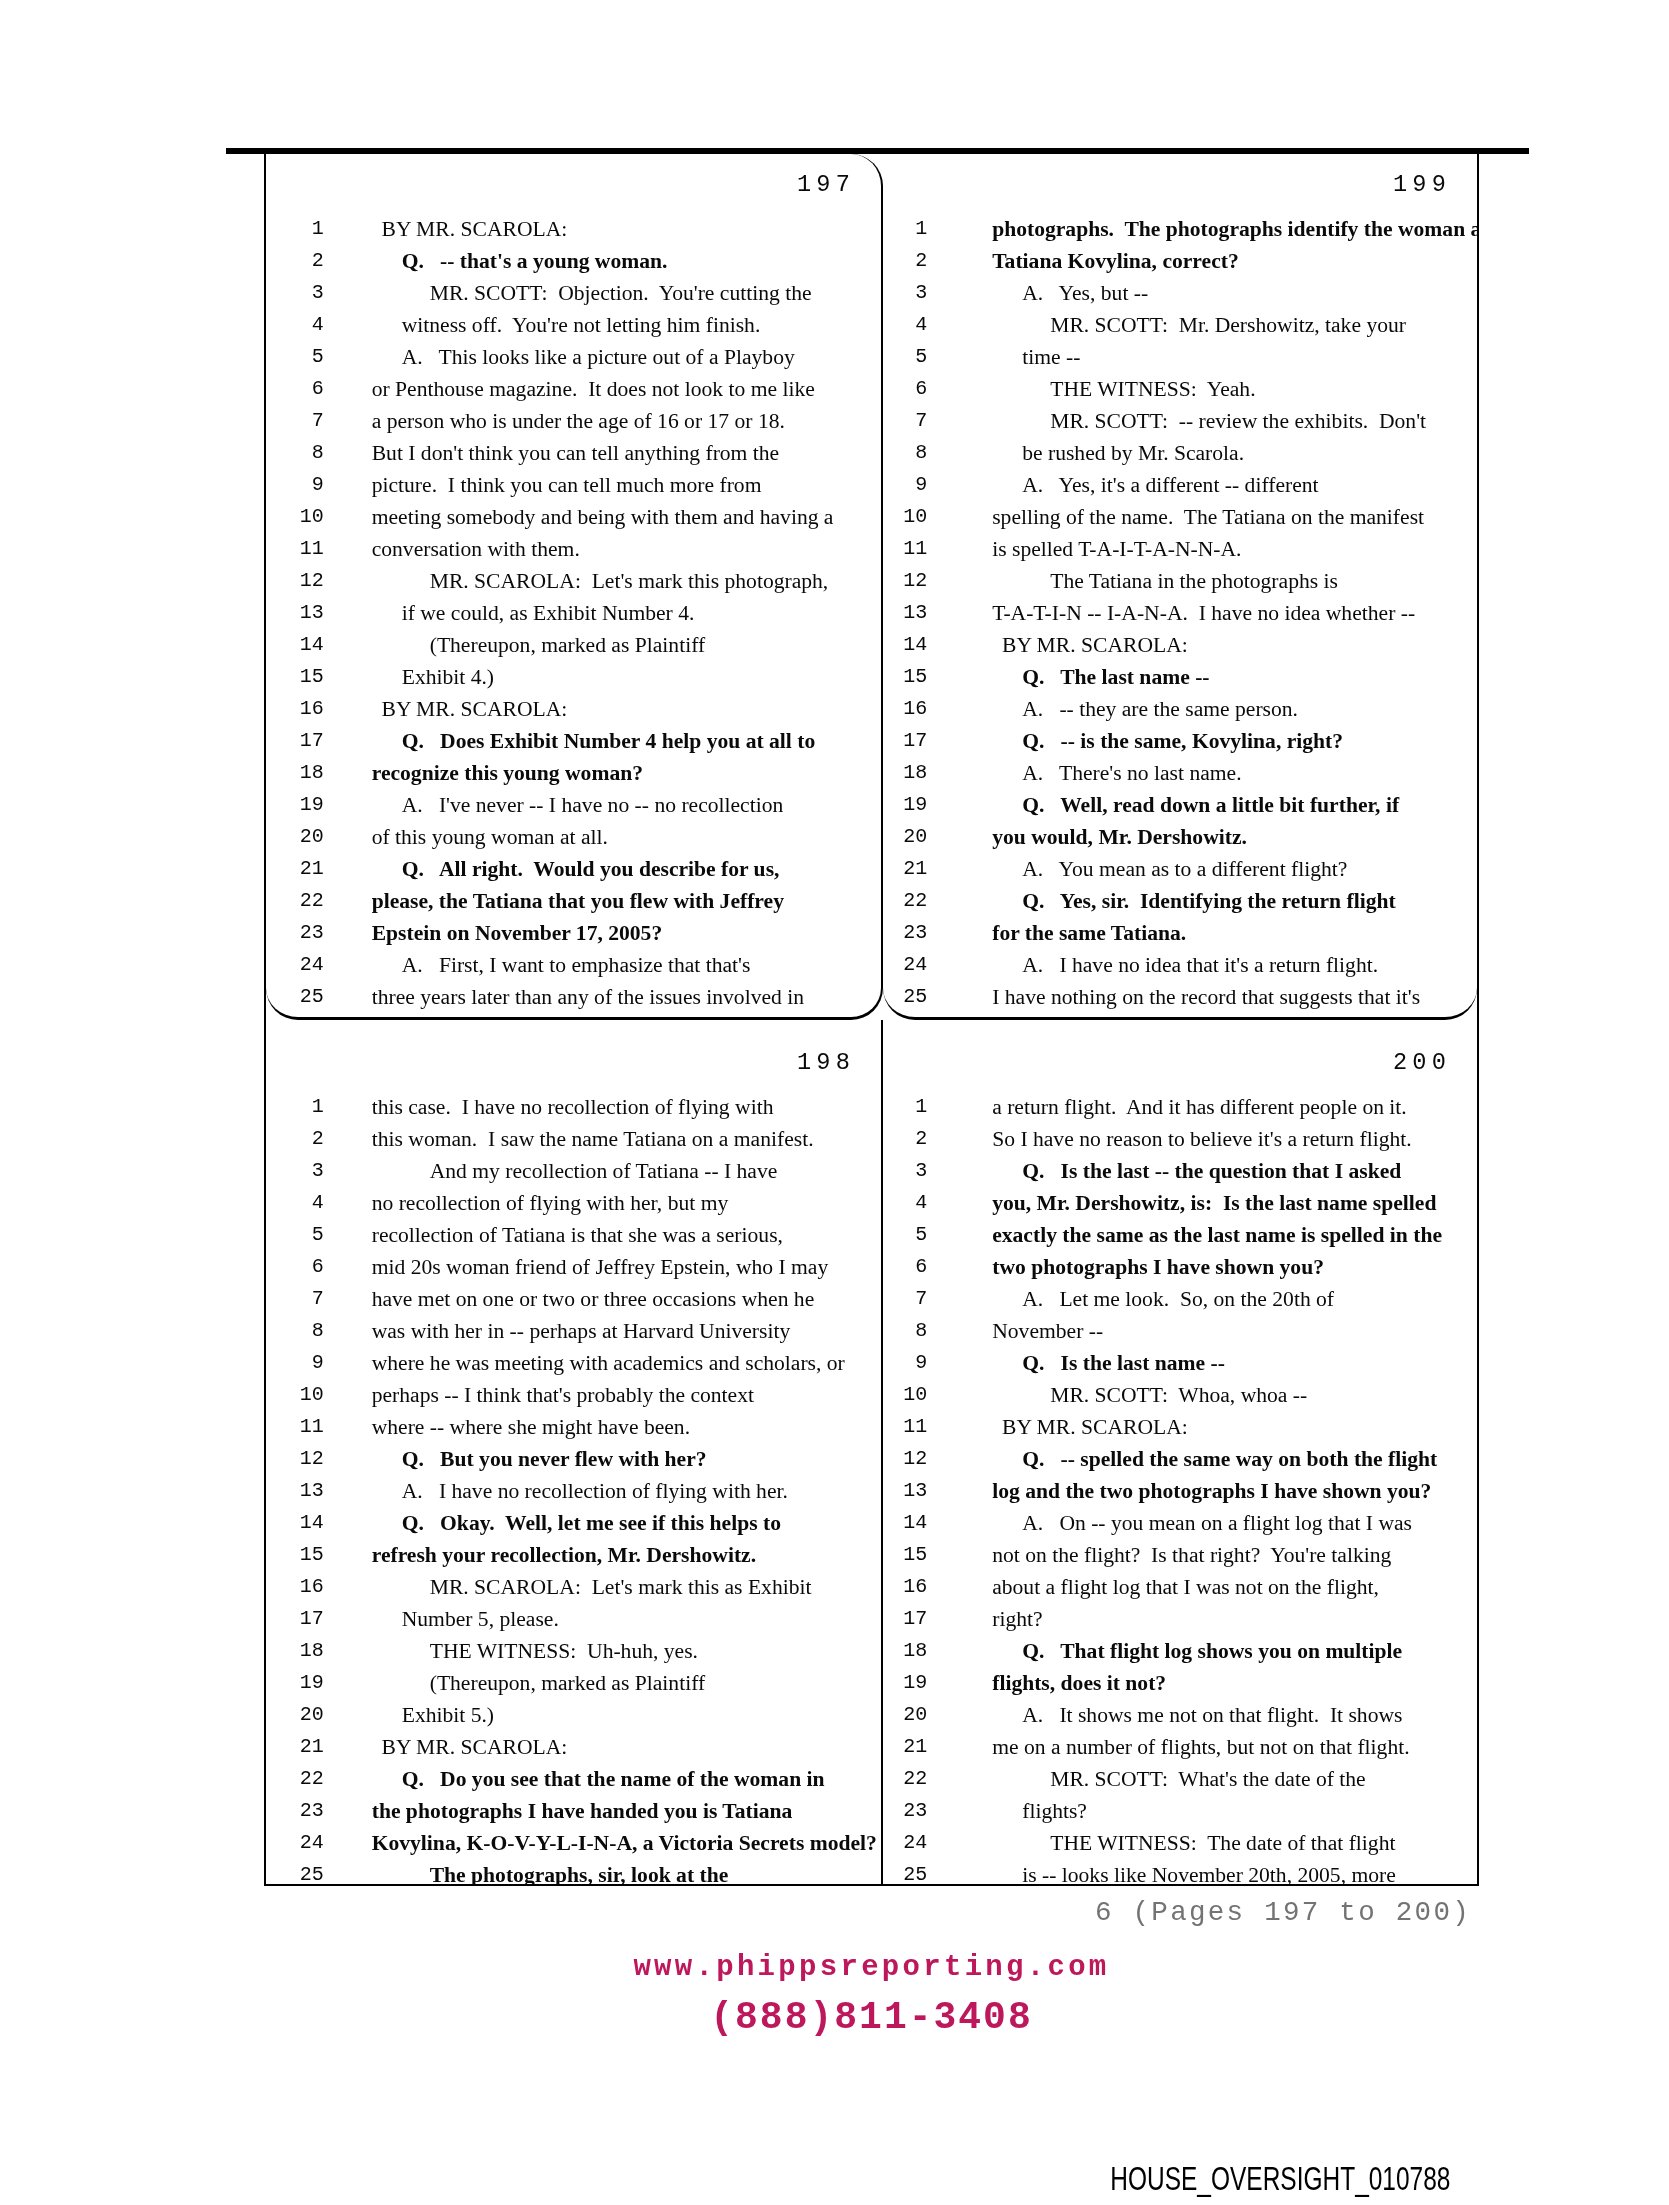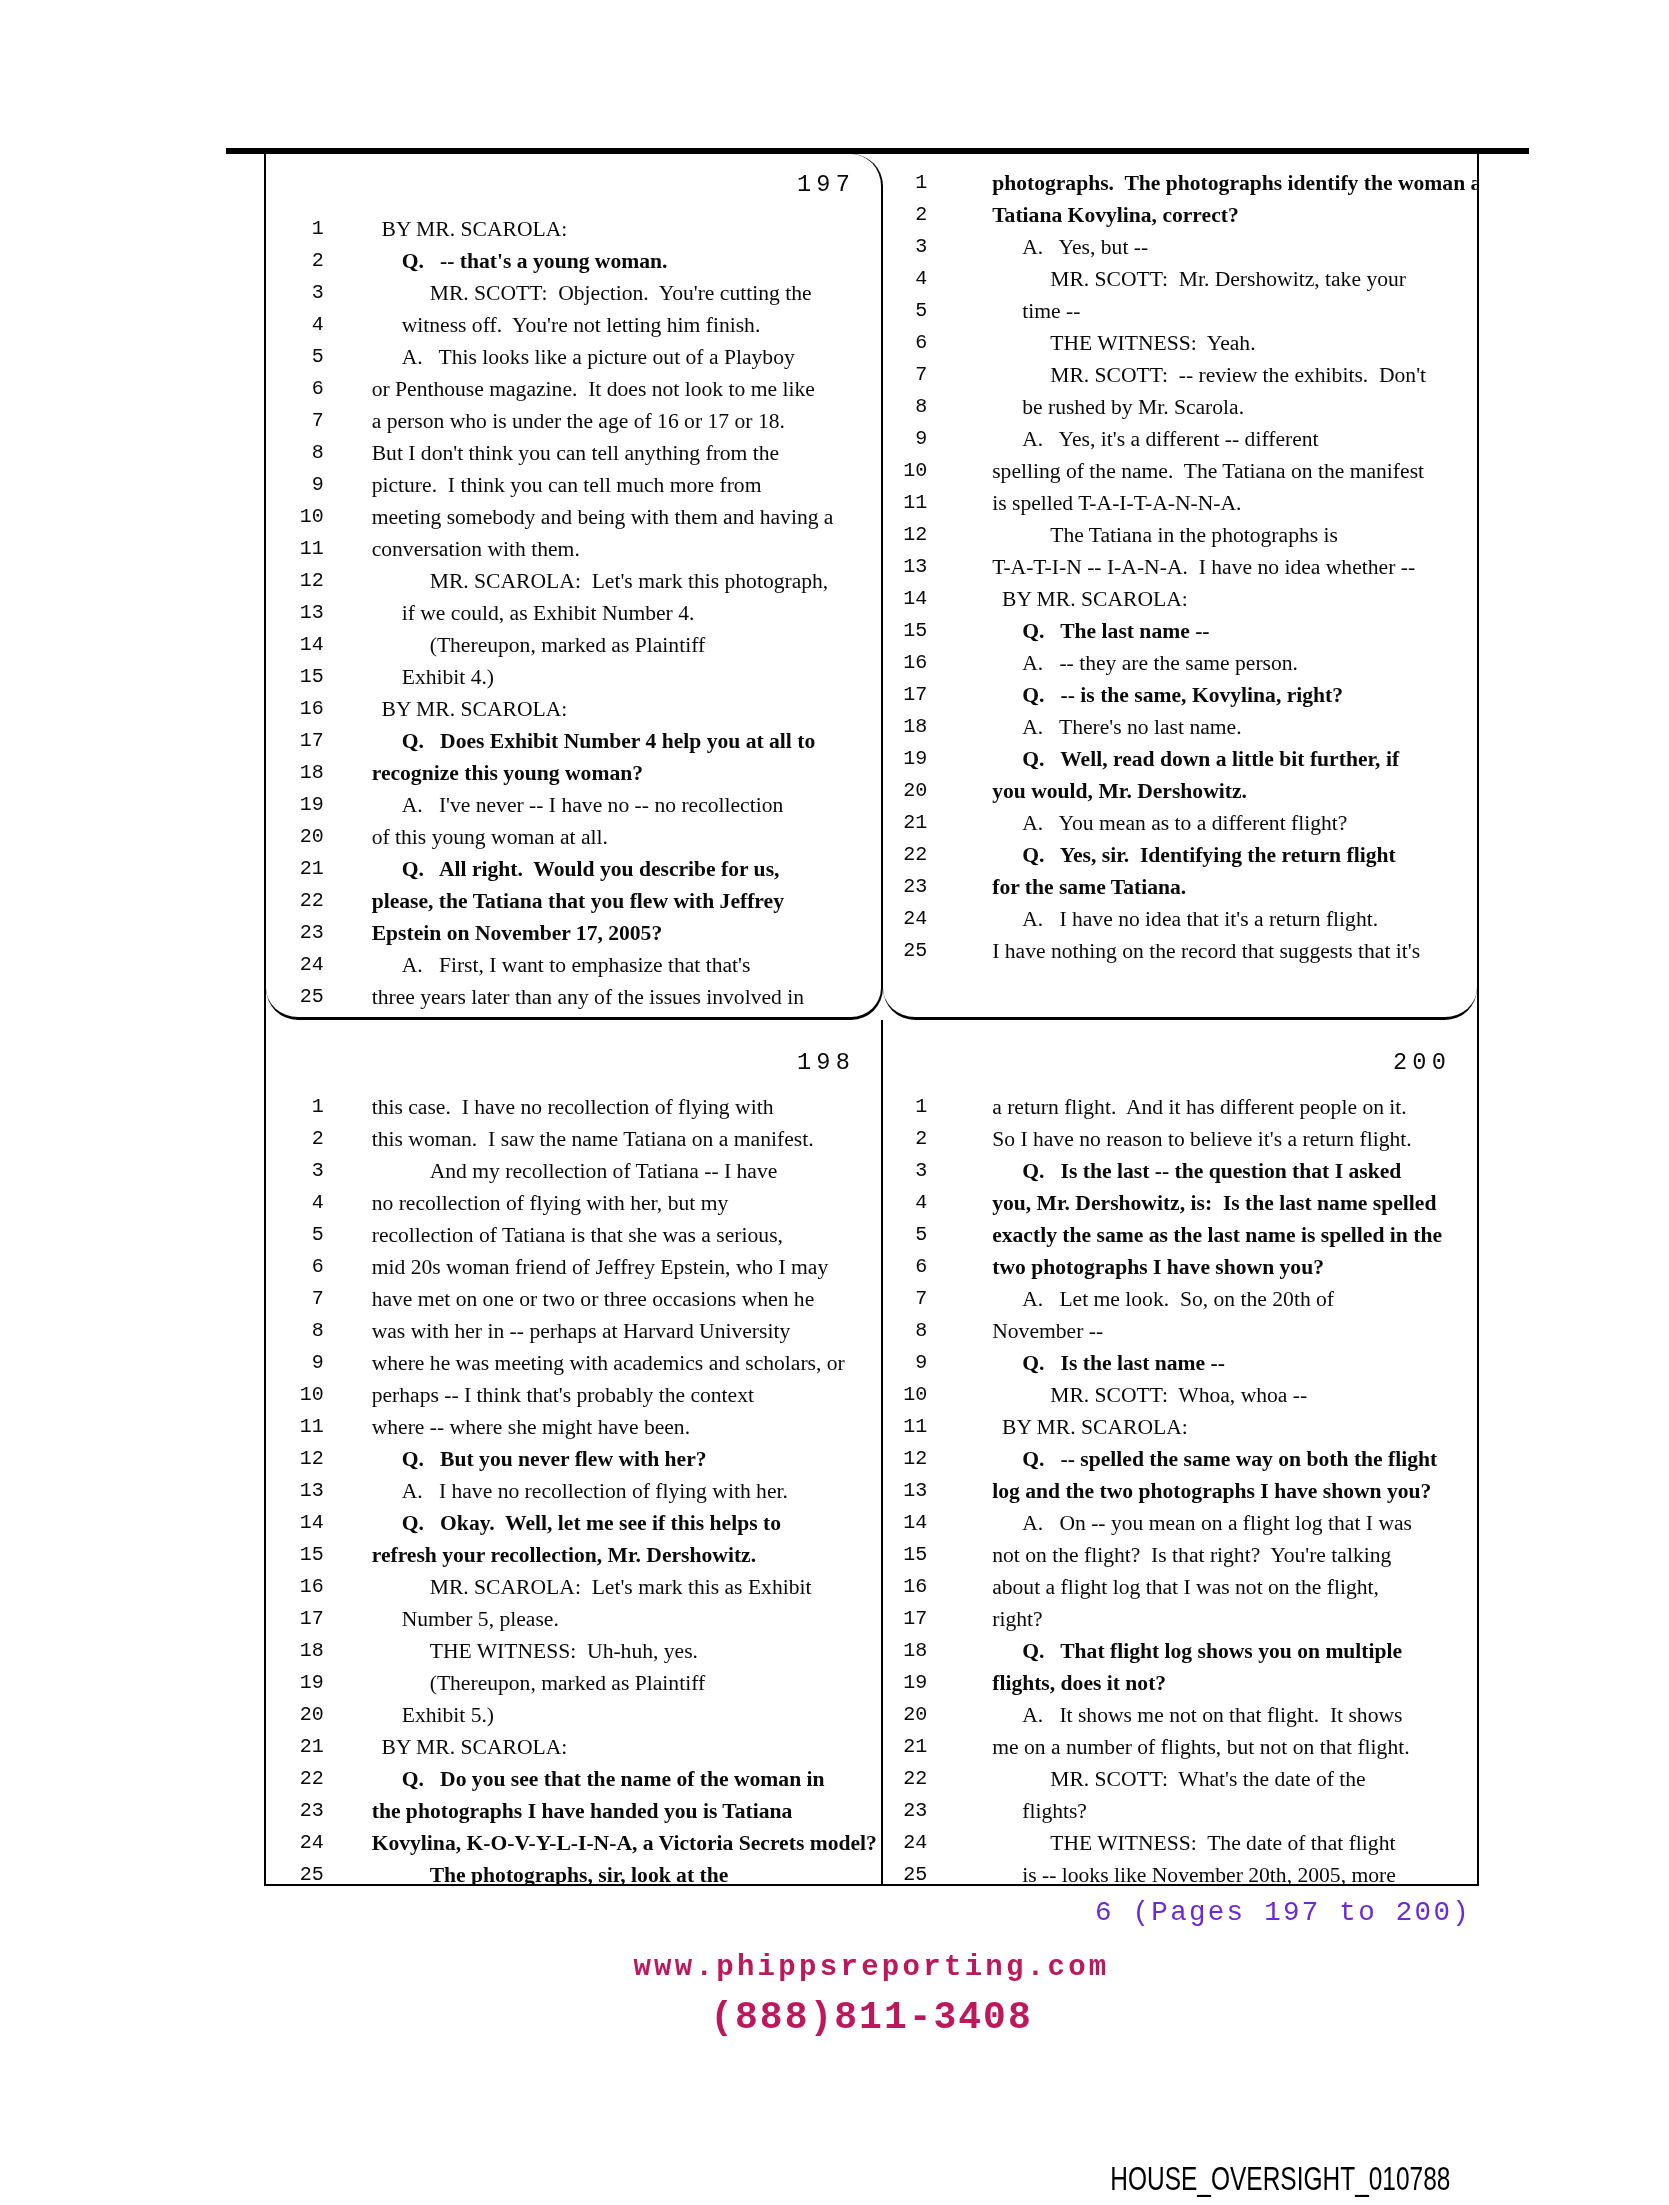--- a/index.html
+++ b/index.html
@@ -49,21 +49,21 @@
   }
   .q.left  .lt{margin-left:48px;}
   .q.right .lt{margin-left:65px;font-family:Liberation Serif, serif;}
   .lt.i1{padding-left:9.8px;}
   .lt.i2{padding-left:30px;}
   .lt.i3{padding-left:58px;}
   .lt.b{font-weight:700;}
   .footer-pageinfo{
     position:absolute;top:1897px;right:198px;
     font-family:"Liberation Mono","DejaVu Sans Mono",monospace;
-    font-size:27.5px;letter-spacing:2.3px;color:#6d28d9;
+    font-size:27.5px;letter-spacing:2.3px;color:#737373;
   }
   .footer-site,.footer-phone{
     position:absolute;left:264px;width:1215px;text-align:center;
     font-family:"Liberation Mono","DejaVu Sans Mono",monospace;
     font-weight:700;color:#be185d;
   }
   .footer-site{top:1951px;font-size:29px;letter-spacing:3.3px;}
   .footer-phone{top:1996px;font-size:38px;letter-spacing:2px;}
   .bates{
     position:absolute;top:2159px;right:219px;
@@ -178,20 +178,21 @@
             <span class="ln">24</span>
             <span class="lt i2">A.   First, I want to emphasize that that's</span>
           </div>
           <div class="line">
             <span class="ln">25</span>
             <span class="lt i0">three years later than any of the issues involved in</span>
           </div>
         </div>
       </section>
       <section class="q right top">
+        <div class="pagenum">199</div>
         <div class="lines">
           <div class="line">
             <span class="ln">1</span>
             <span class="lt i0 b">photographs.  The photographs identify the woman as</span>
           </div>
           <div class="line">
             <span class="ln">2</span>
             <span class="lt i0 b">Tatiana Kovylina, correct?</span>
           </div>
           <div class="line">

